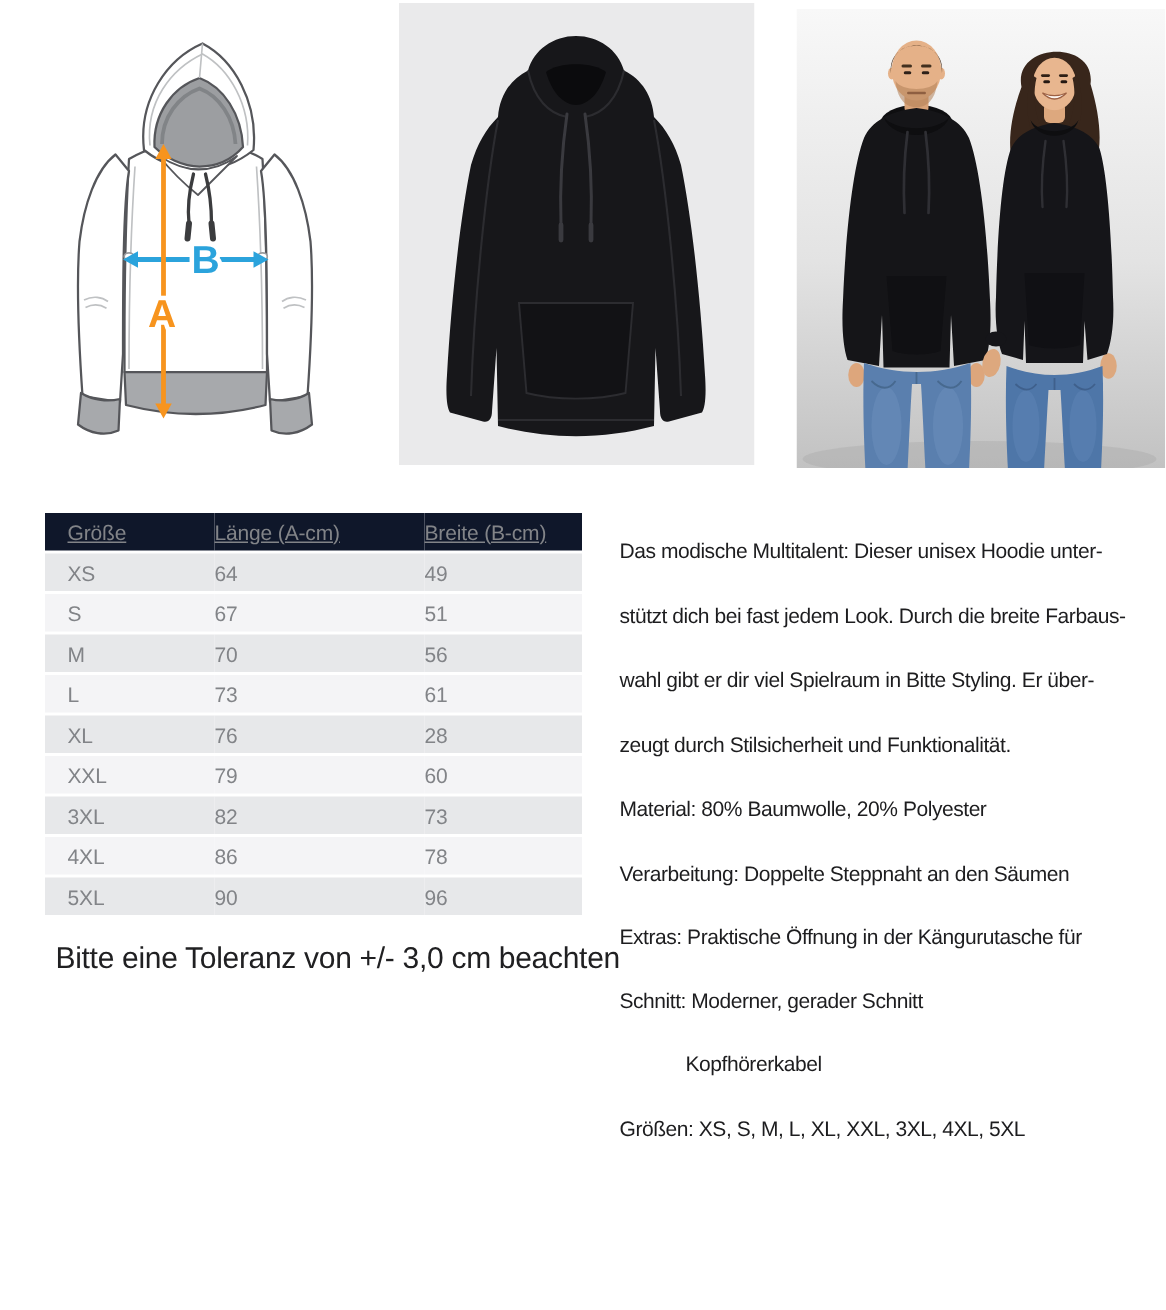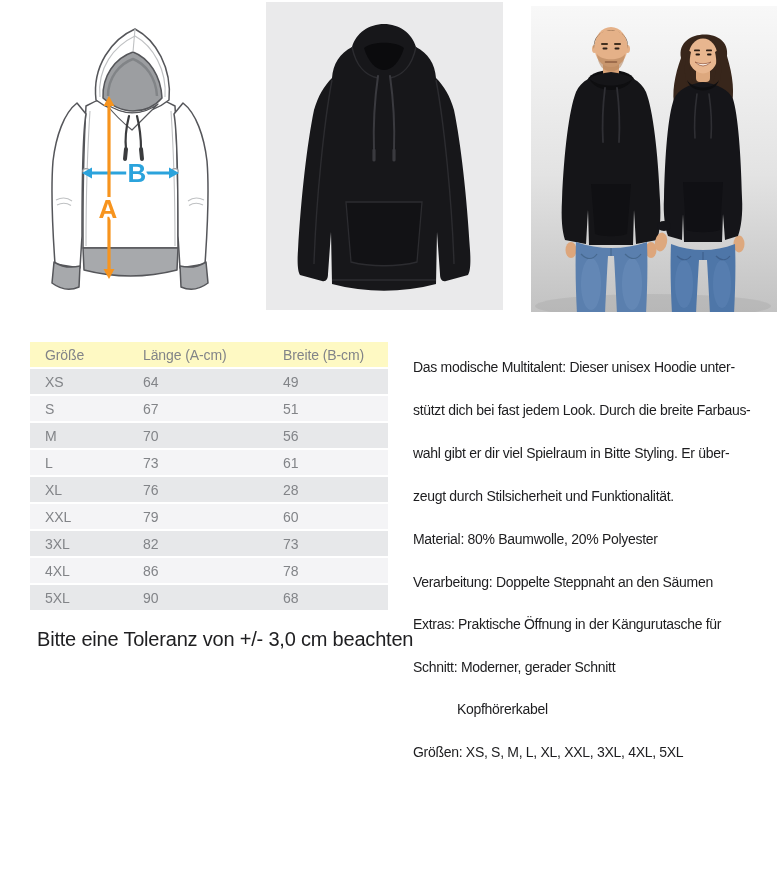--- a/index.html
+++ b/index.html
@@ -9,21 +9,21 @@
   }
   .img-box{position:absolute;}
   
   .size-table{position:absolute;left:30px;top:340px;width:358px;}
   .size-table table{border-collapse:separate;border-spacing:0 2px;width:358px;
     font-size:14px;color:#828488;table-layout:fixed;}
   .size-table th,.size-table td{height:25px;text-align:left;font-weight:normal;
     vertical-align:middle;padding:0;letter-spacing:-0.1px;}
   .size-table col.c1{width:113px;} .size-table col.c2{width:140px;} .size-table col.c3{width:105px;}
   .size-table th:first-child,.size-table td:first-child{padding-left:15px;}
-  .size-table thead th{background:#fef9c3;}
+  .size-table thead th{background:#0f172a;text-decoration:underline;}
   .size-table tbody tr:nth-child(odd) td{background:#e7e8ea;}
   .size-table tbody tr:nth-child(even) td{background:#f4f4f6;}
   
   .desc{position:absolute;left:413px;top:334px;width:350px;font-size:14px;
     line-height:19px;letter-spacing:-0.3px;color:#1d1d1f;}
   .desc .line{white-space:nowrap;margin-top:24px;}
   .specs{margin-top:18px;}
   .specs .line{line-height:18.5px;}
   .specs .line.indent{padding-left:44px;}
   
@@ -245,21 +245,21 @@
             <td>73</td>
           </tr>
         <tr>
             <td>4XL</td>
             <td>86</td>
             <td>78</td>
           </tr>
         <tr>
             <td>5XL</td>
             <td>90</td>
-            <td>68</td>
+            <td>96</td>
           </tr>
       </tbody>
     </table>
   </div>
 
   <div class="desc">
     <div class="intro">
       <div class="line">Das modische Multitalent: Dieser unisex Hoodie unter-</div>
       <div class="line">stützt dich bei fast jedem Look. Durch die breite Farbaus-</div>
       <div class="line">wahl gibt er dir viel Spielraum in Bitte Styling. Er über-</div>

